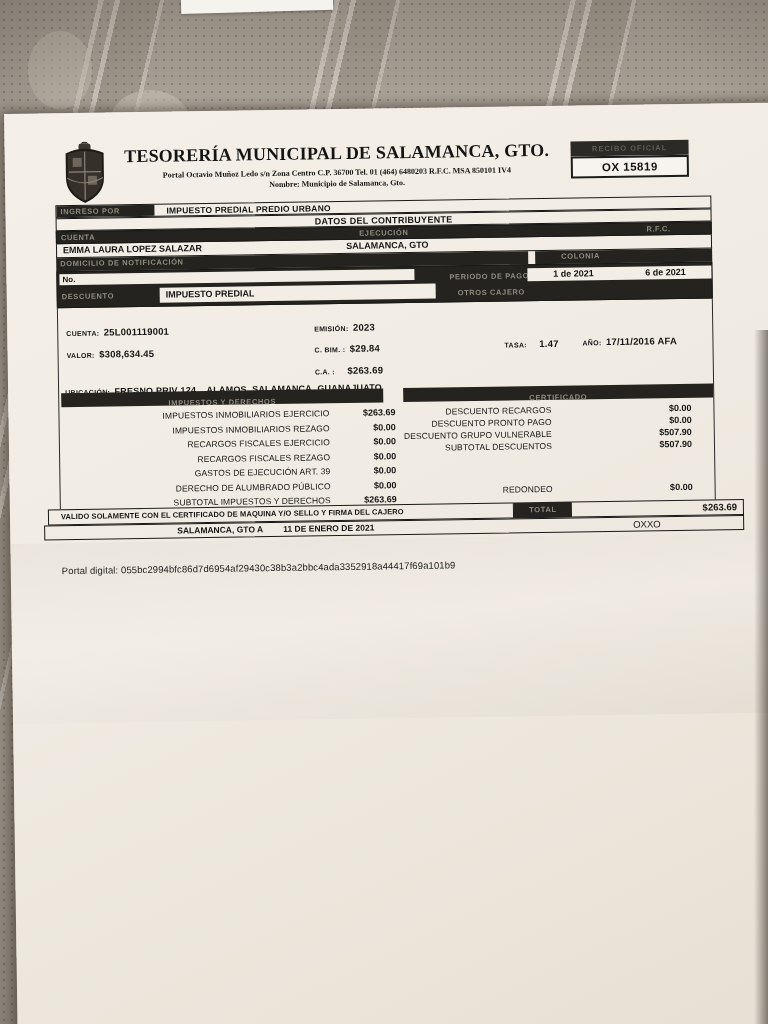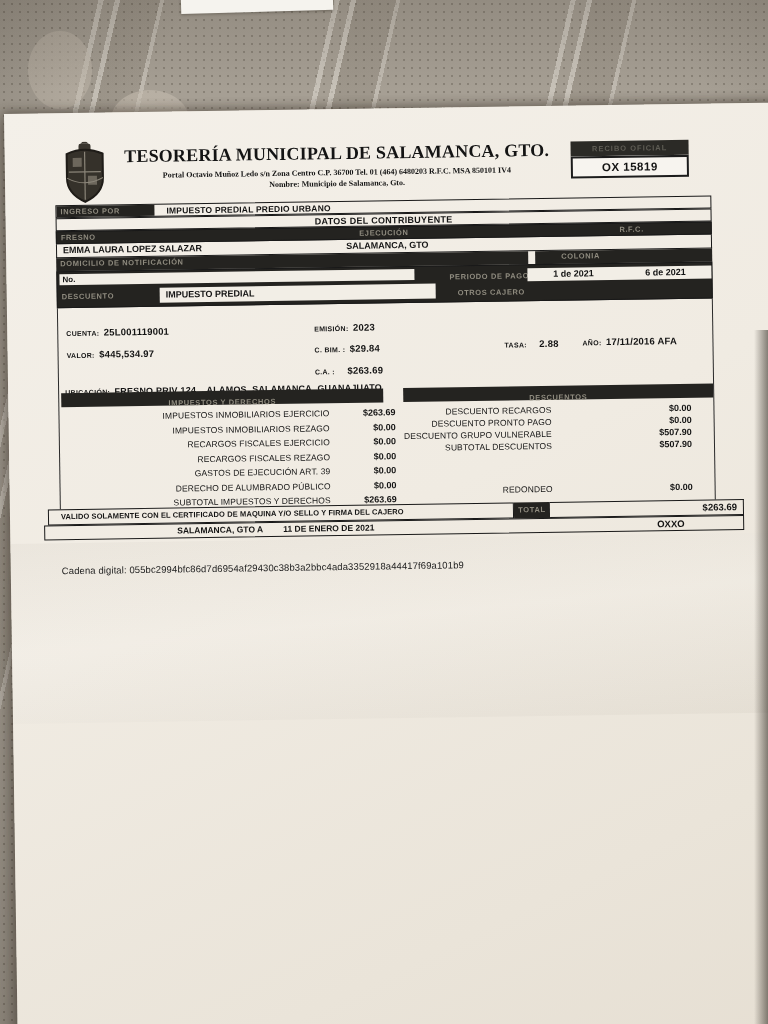--- a/index.html
+++ b/index.html
@@ -80,21 +80,21 @@
   .trow{position:absolute;display:flex;white-space:nowrap;}
   .tlab{text-align:right;font-size:8.5px;letter-spacing:.1px;}
   .tval{text-align:right;font-size:9px;font-weight:bold;}
   .lrow .tlab{width:268px;}
   .lrow .tval{width:66px;}
   .rrow .tlab{width:490px;}
   .rrow .tval{width:140px;}
   
   .totalrow{position:absolute;left:28px;top:396px;width:696px;height:16px;display:flex;box-sizing:border-box;}
   .validbox{width:466px;border:1px solid #191919;font-size:7.5px;font-weight:bold;line-height:14px;padding-left:12px;box-sizing:border-box;letter-spacing:.1px;white-space:nowrap;}
-  .totbar{width:36px;background:#242320;text-align:center;line-height:15px;}
+  .totbar{width:58px;background:#242320;text-align:center;line-height:15px;}
   .totval{flex:1;border:1px solid #191919;border-left:none;font-size:9.5px;font-weight:bold;text-align:right;padding-right:6px;line-height:14px;box-sizing:border-box;}
   .daterow{position:absolute;left:24px;top:412px;width:700px;height:15px;border:1px solid #191919;box-sizing:border-box;}
   .daterow span{position:absolute;font-size:8.5px;font-weight:bold;line-height:13px;white-space:nowrap;}
   .cadena{position:absolute;left:41px;top:452px;font-size:9.5px;color:#1c1c1c;letter-spacing:.1px;white-space:nowrap;}
 </style>
 </head>
 <body>
 
 <div class="cloth"></div>
 <div class="cloth-vignette"></div>
@@ -127,23 +127,23 @@
     </div>
 
     <div class="row r1">
       <div class="ingreso bar-text">INGRESO POR</div>
       <div class="ingval">IMPUESTO PREDIAL PREDIO URBANO</div>
     </div>
 
     <div class="row r2">DATOS DEL CONTRIBUYENTE</div>
 
     <div class="row r3">
-      <span class="bar-text" style="left:4px">FRESNO</span>
+      <span class="bar-text" style="left:4px">CUENTA</span>
       <span class="bar-text" style="left:50%;transform:translateX(-50%)">EJECUCIÓN</span>
-      <span class="bar-text" style="right:67px">R.F.C.</span>
+      <span class="bar-text" style="right:40px">R.F.C.</span>
     </div>
 
     <div class="row r4">
       <span style="left:6px">EMMA LAURA LOPEZ SALAZAR</span>
       <span style="left:50%;transform:translateX(-46%)">SALAMANCA, GTO</span>
     </div>
 
     <div class="row r5">
       <div class="dbar bar-text">DOMICILIO DE NOTIFICACIÓN</div>
       <div class="cbar bar-text">COLONIA</div>
@@ -165,48 +165,48 @@
       <div class="dl" style="left:8px;top:14px">
         <span class="dlab">CUENTA:</span>
         <span class="dval">25L001119001</span>
       </div>
       <div class="dl" style="left:256px;top:13px">
         <span class="dlab">EMISIÓN:</span>
         <span class="dval">2023</span>
       </div>
       <div class="dl" style="left:8px;top:36px">
         <span class="dlab">VALOR:</span>
-        <span class="dval">$445,534.97</span>
+        <span class="dval">$308,634.45</span>
       </div>
       <div class="dl" style="left:256px;top:34px">
         <span class="dlab">C. BIM. :</span>
         <span class="dval">$29.84</span>
       </div>
       <div class="dl" style="left:446px;top:32px">
         <span class="dlab">TASA:</span>
-        <span class="dval" style="margin-left:8px">2.88</span>
+        <span class="dval" style="margin-left:8px">1.47</span>
       </div>
       <div class="dl" style="left:524px;top:31px">
         <span class="dlab">AÑO:</span>
         <span class="dval">17/11/2016 AFA</span>
       </div>
       <div class="dl" style="left:256px;top:56px">
         <span class="dlab">C.A. :</span>
         <span class="dval" style="margin-left:8px">$263.69</span>
       </div>
       <div class="dl" style="left:6px;top:73px">
         <span class="dlab">UBICACIÓN:</span>
         <span class="dval" style="font-size:9px">FRESNO PRIV 124, , ALAMOS, SALAMANCA, GUANAJUATO</span>
       </div>
 
       <div class="thead th-l">
         <span class="bar-text">IMPUESTOS Y DERECHOS</span>
       </div>
       <div class="thead th-r">
-        <span class="bar-text">DESCUENTOS</span>
+        <span class="bar-text">CERTIFICADO</span>
       </div>
 
       <div class="trow lrow" style="left:2px;top:104px">
           <span class="tlab">IMPUESTOS INMOBILIARIOS EJERCICIO</span>
           <span class="tval">$263.69</span>
         </div>
       <div class="trow lrow" style="left:2px;top:118.5px">
           <span class="tlab">IMPUESTOS INMOBILIARIOS REZAGO</span>
           <span class="tval">$0.00</span>
         </div>
@@ -255,24 +255,24 @@
 
     <div class="totalrow">
       <div class="validbox">VALIDO SOLAMENTE CON EL CERTIFICADO DE MAQUINA Y/O SELLO Y FIRMA DEL CAJERO</div>
       <div class="totbar bar-text">TOTAL</div>
       <div class="totval">$263.69</div>
     </div>
 
     <div class="daterow">
       <span style="left:132px">SALAMANCA, GTO A</span>
       <span style="left:238px">11 DE ENERO DE 2021</span>
-      <span style="left:612px;font-weight:bold;font-size:9.5px">OXXO</span>
+      <span style="left:588px;font-weight:normal;font-size:9.5px">OXXO</span>
     </div>
 
     <div class="cadena">
-      <span>Cadena digital:</span>
+      <span>Portal digital:</span>
       <span>055bc2994bfc86d7d6954af29430c38b3a2bbc4ada3352918a44417f69a101b9</span>
     </div>
 
   </div>
 </div>
 
 <div class="right-shade"></div>
 
 </body></html>

